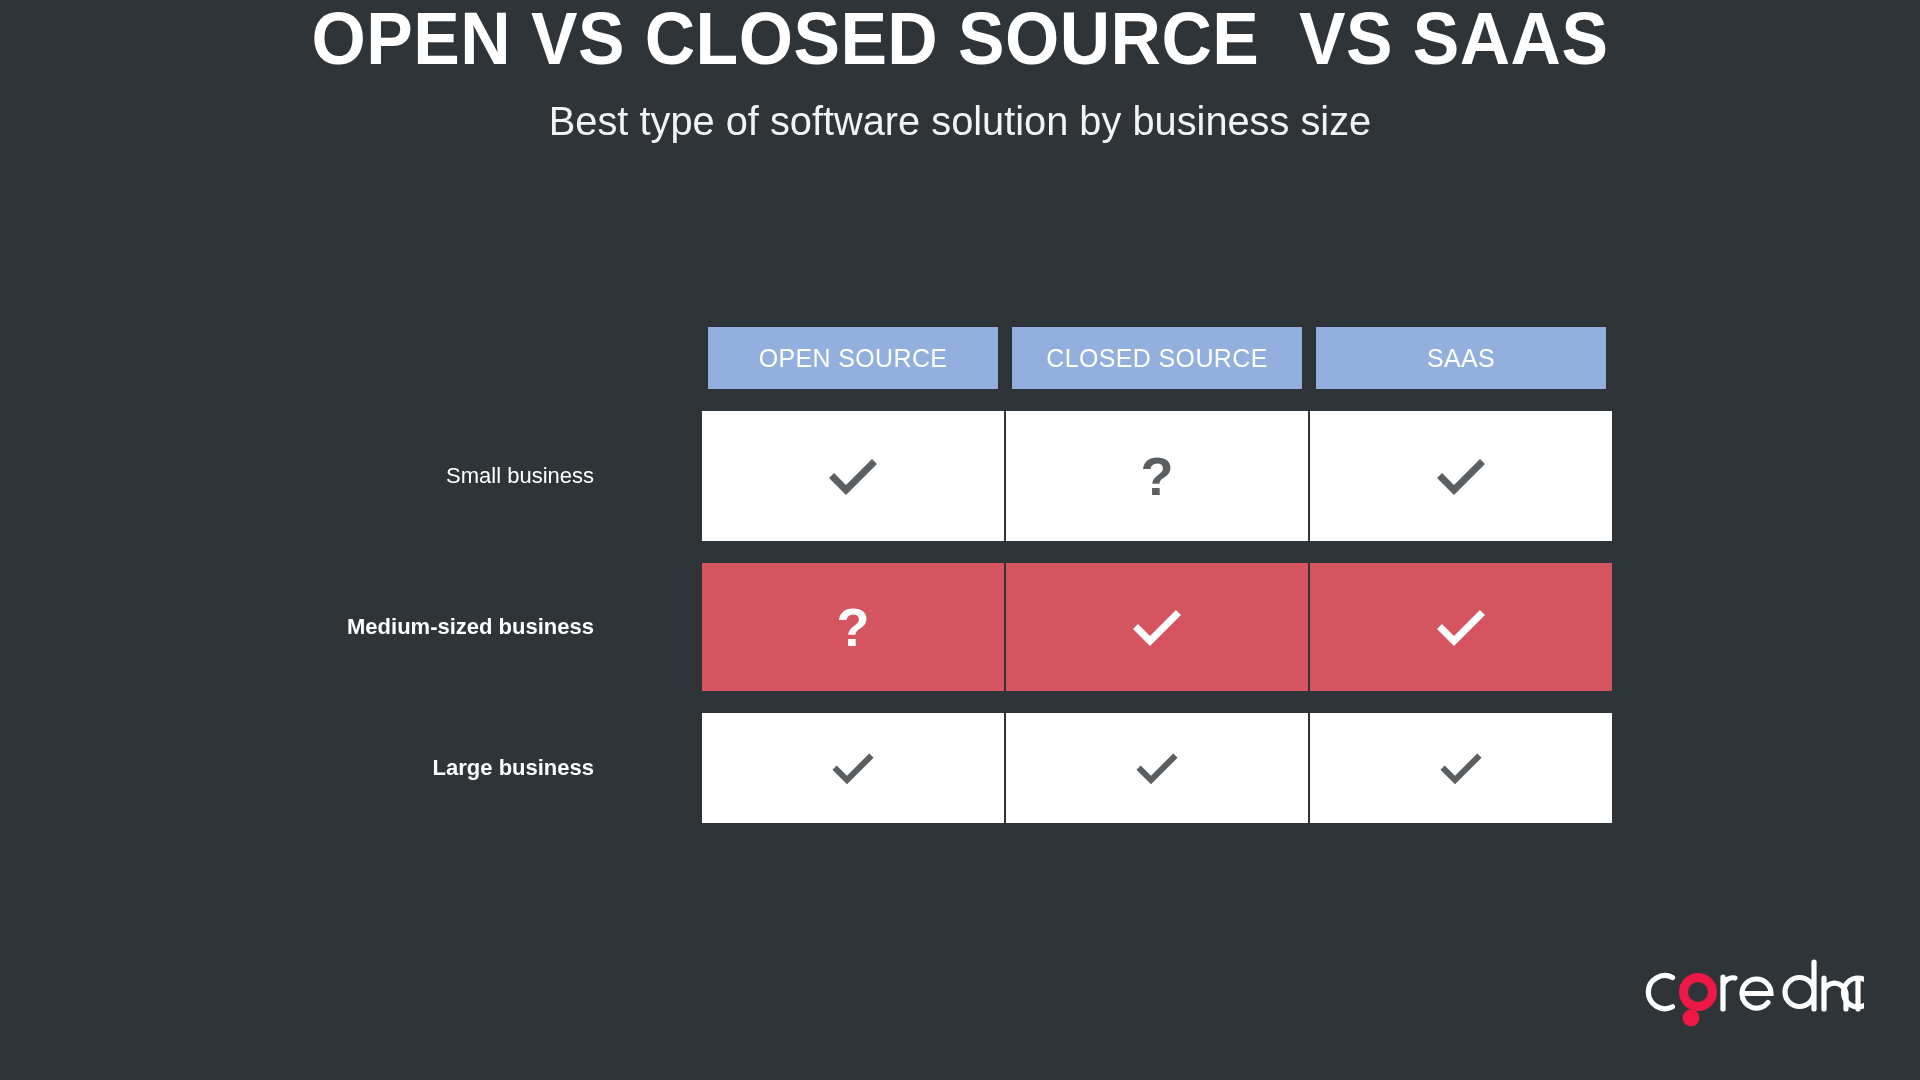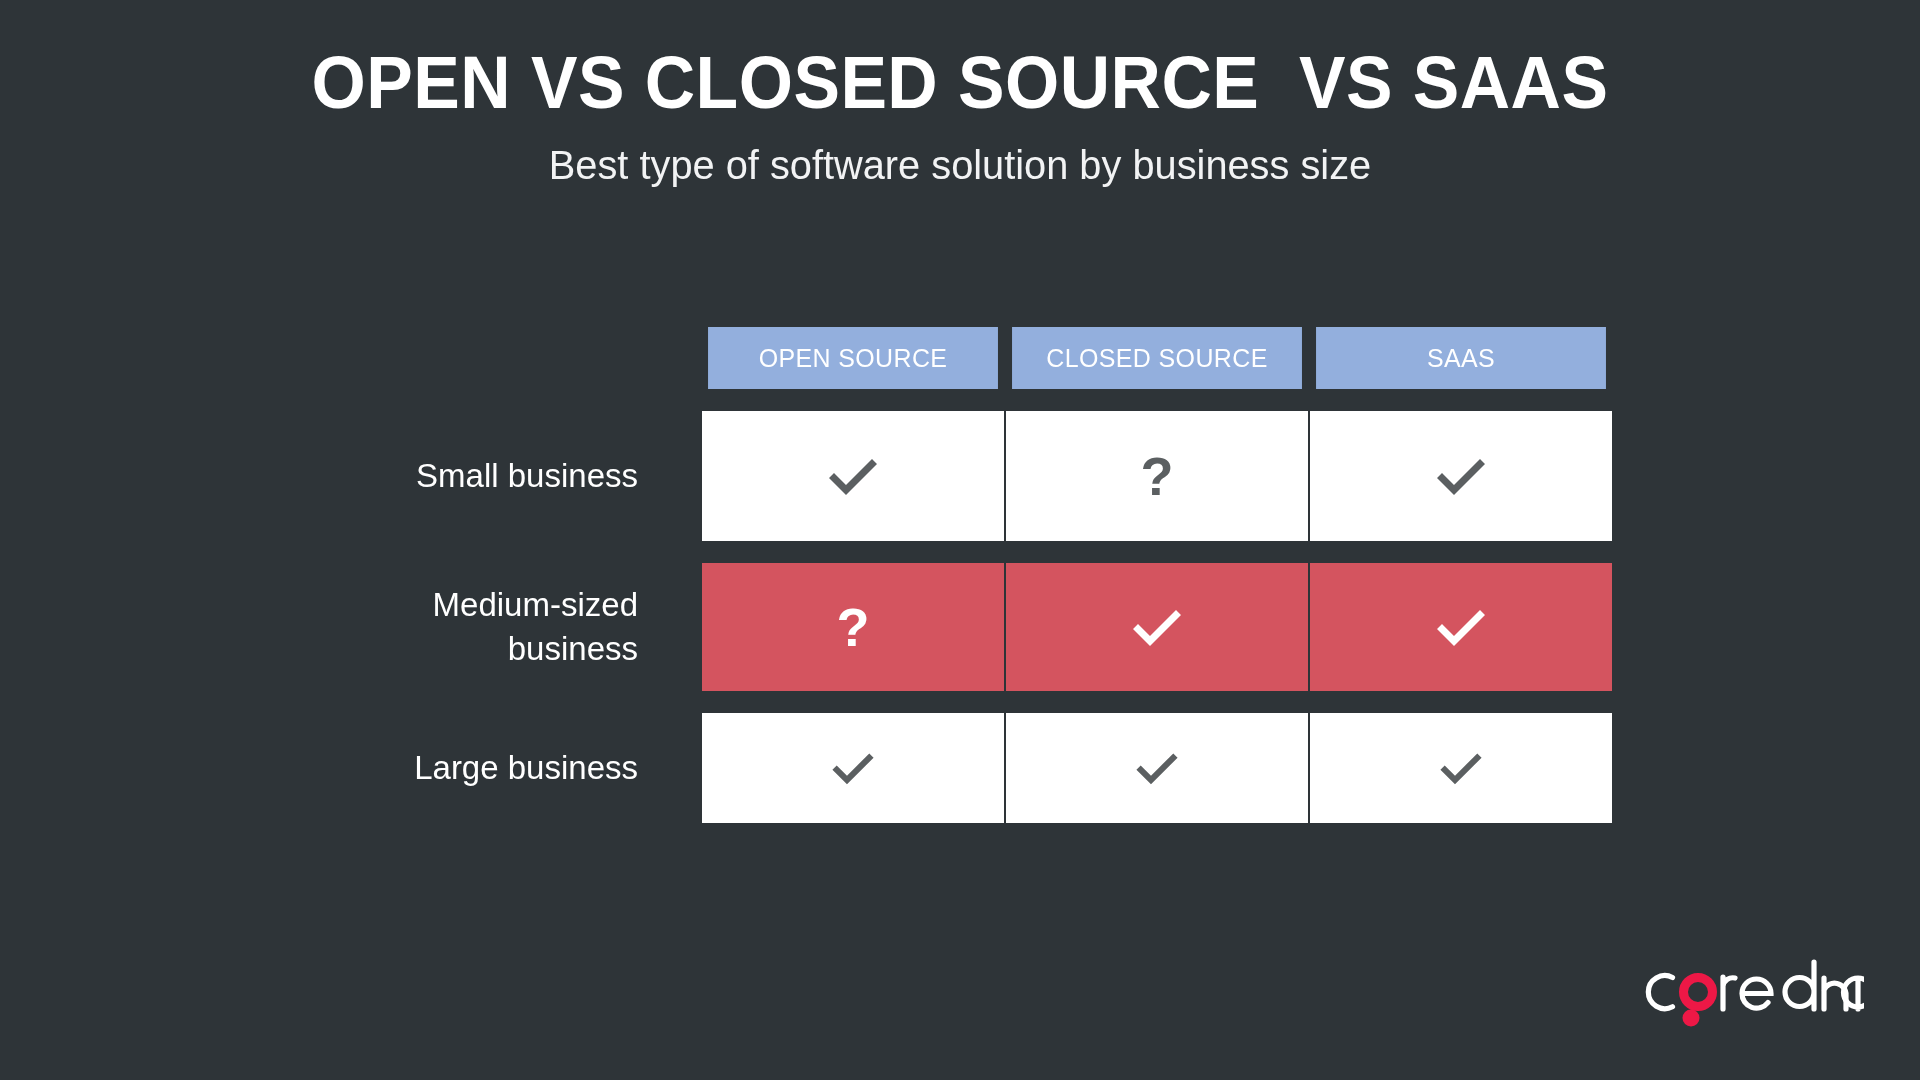--- a/index.html
+++ b/index.html
@@ -12,21 +12,20 @@
     background: #2e3438;
     font-family: "Liberation Sans", sans-serif;
     overflow: hidden;
     position: relative;
   }
 
   
   .header {
     width: 100%;
     text-align: center;
-    padding-top: 44px;
     box-sizing: border-box;
   }
   .title {
     color: #ffffff;
     font-size: 75px;
     font-weight: bold;
     letter-spacing: 0.5px;
     line-height: 1.02;
     margin: 0;
     white-space: pre;
@@ -70,31 +69,31 @@
   }
   .col-head.c1 { grid-column: 2; }
   .col-head.c2 { grid-column: 4; }
   .col-head.c3 { grid-column: 6; }
 
   .row-label {
     grid-column: 1;
     display: flex;
     align-items: center;
     justify-content: flex-end;
-    padding-right: 64px;
+    padding-right: 108px;
     box-sizing: border-box;
     color: #ffffff;
-    font-size: 33px;
+    font-size: 22px;
     line-height: 1.33;
-    text-align: right;
+    text-align: center;
   }
   .row-label .lbl-inner { max-width: 260px; }
   .row-label.r1 { grid-row: 3; }
-  .row-label.r2 { grid-row: 5; }
-  .row-label.r3 { grid-row: 7; }
+  .row-label.r2 { grid-row: 5; font-weight: bold; }
+  .row-label.r3 { grid-row: 7; font-weight: bold; }
 
   .cell {
     display: flex;
     align-items: center;
     justify-content: center;
     background: #ffffff;
   }
   .cell.red { background: #d4545f; }
 
   .cell.r1 { grid-row: 3; }

